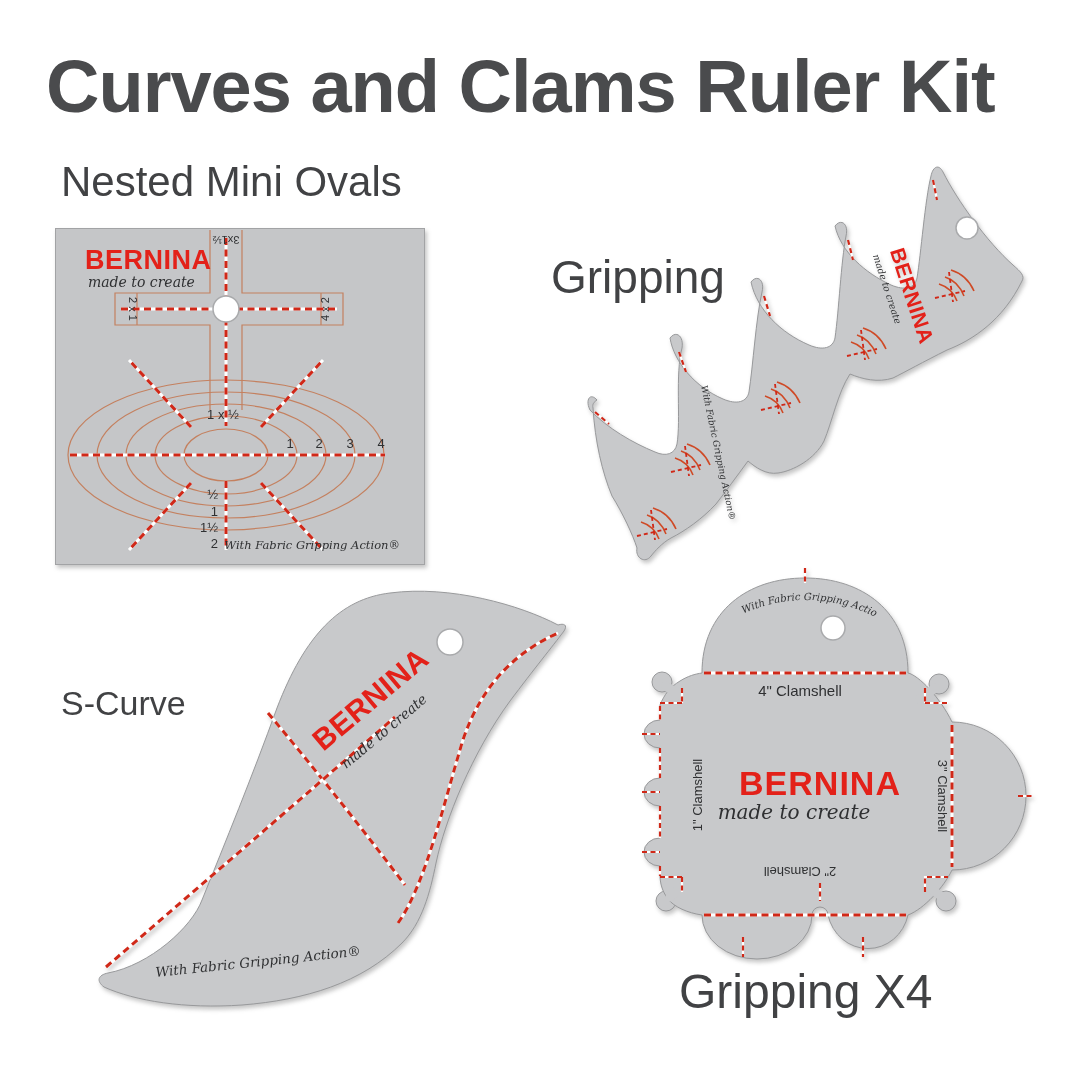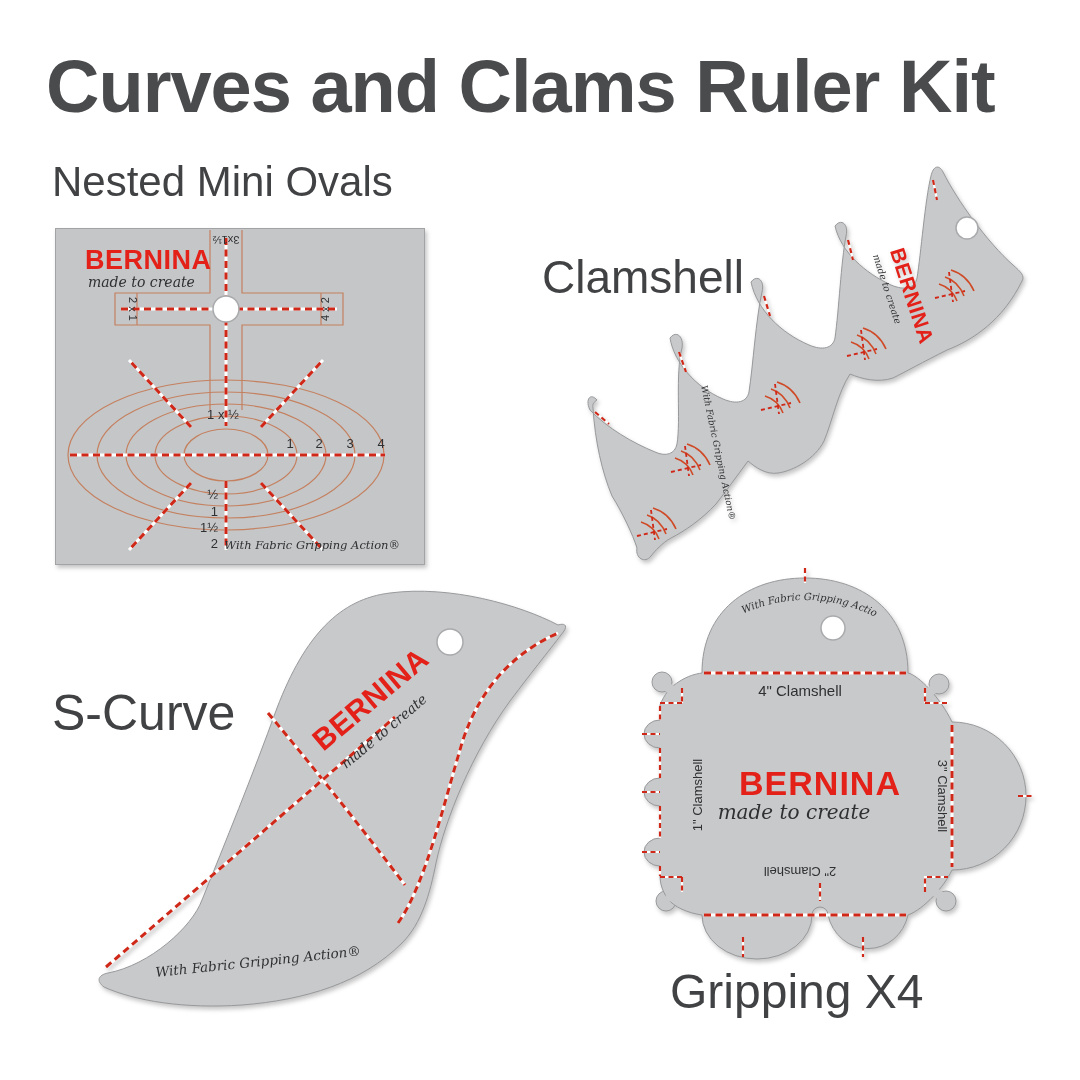--- a/index.html
+++ b/index.html
@@ -1,23 +1,23 @@
 <!DOCTYPE html>
 <html><head>
 <meta charset="utf-8">
 <style>
   html,body{margin:0;padding:0;background:#fff;}
   #stage{position:relative;width:1076px;height:1080px;background:#ffffff;overflow:hidden;
          font-family:"Liberation Sans",sans-serif;}
   .title{position:absolute;left:46px;top:44px;font-size:74px;font-weight:bold;
          letter-spacing:-1px;color:#4a4b4d;white-space:nowrap;}
-  .rlabel{position:absolute;color:#414244;white-space:nowrap;}
+  .rlabel{position:absolute;color:#414244;white-space:nowrap;margin-left:9px;}
   #lbl-ovals{left:52px;top:158px;font-size:42px;}
   #lbl-squiggle{left:542px;top:250px;font-size:46px;}
-  #lbl-scurve{left:52px;top:684px;font-size:50px;text-align:center;}
+  #lbl-scurve{left:52px;top:684px;font-size:34px;text-align:center;}
   #lbl-clam{left:670px;top:964px;font-size:48px;}
   svg.ruler{position:absolute;filter:drop-shadow(2px 3px 2px rgba(90,90,90,.35));}
   .body{fill:#c8c9cb;stroke:#98999b;stroke-width:1;}
   .sqbody{fill:#c5c6c8;stroke:#a2a3a5;stroke-width:1;}
   .hole{fill:#ffffff;stroke:#a9aaac;stroke-width:1.5;}
   .dw{stroke:#ffffff;stroke-width:3;fill:none;}
   .dr{stroke:#d02818;stroke-width:3;fill:none;stroke-dasharray:7 4.5;}
   .dw2{stroke:#ffffff;stroke-width:2.2;fill:none;}
   .dr2{stroke:#d02818;stroke-width:2.2;fill:none;stroke-dasharray:5 3.5;}
   .tan{stroke:#c4805f;stroke-width:1.2;fill:none;}
@@ -28,21 +28,21 @@
   .logo{font-family:"Liberation Sans",sans-serif;font-weight:bold;fill:#e32119;}
   .script{font-family:"DejaVu Serif",serif;font-style:italic;fill:#2f3032;}
 </style>
 </head>
 <body>
 
 <div id="stage">
 
   <div class="title">Curves and Clams Ruler Kit</div>
   <div class="rlabel" id="lbl-ovals">Nested Mini Ovals</div>
-  <div class="rlabel" id="lbl-squiggle">Clamshell</div>
+  <div class="rlabel" id="lbl-squiggle">Gripping</div>
   <div class="rlabel" id="lbl-scurve">S-Curve</div>
   <div class="rlabel" id="lbl-clam">Gripping X4</div>
 
   <svg class="ruler" style="left:55px;top:228px;" width="370" height="337" viewBox="0 0 370 337">
     <defs>
       <path id="qv" d="M171 10 V 198"></path>
       <path id="qh" d="M66 81 H 282"></path>
       <path id="qH" d="M15 227 H 330"></path>
       <path id="qV" d="M171 253 V 322"></path>
       <path id="qd1" d="M136 199 L 74 132"></path>

